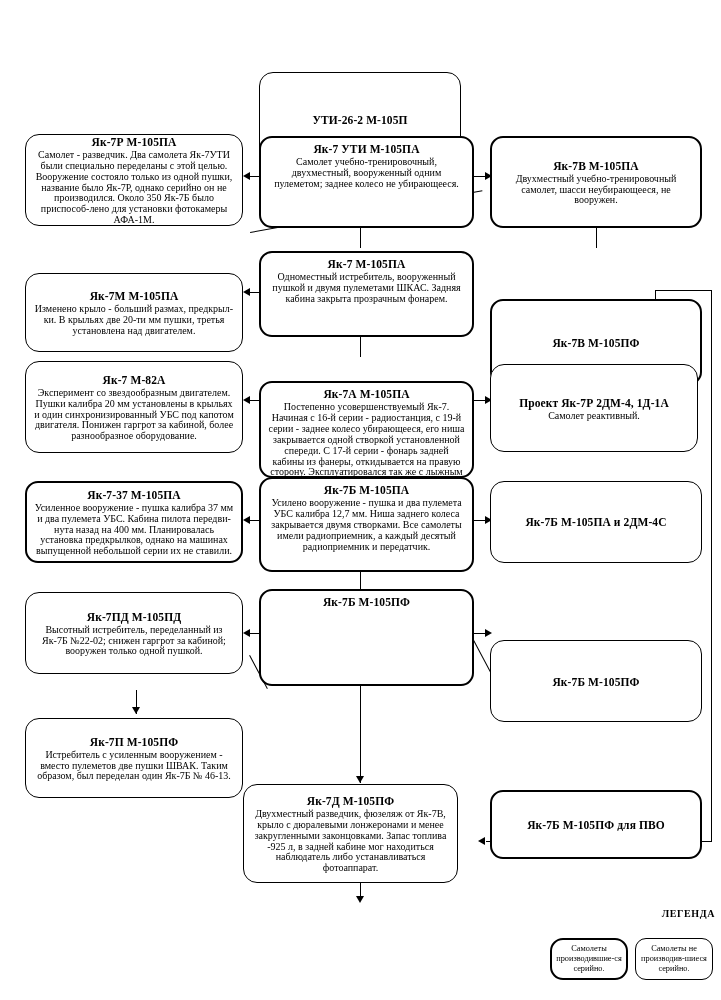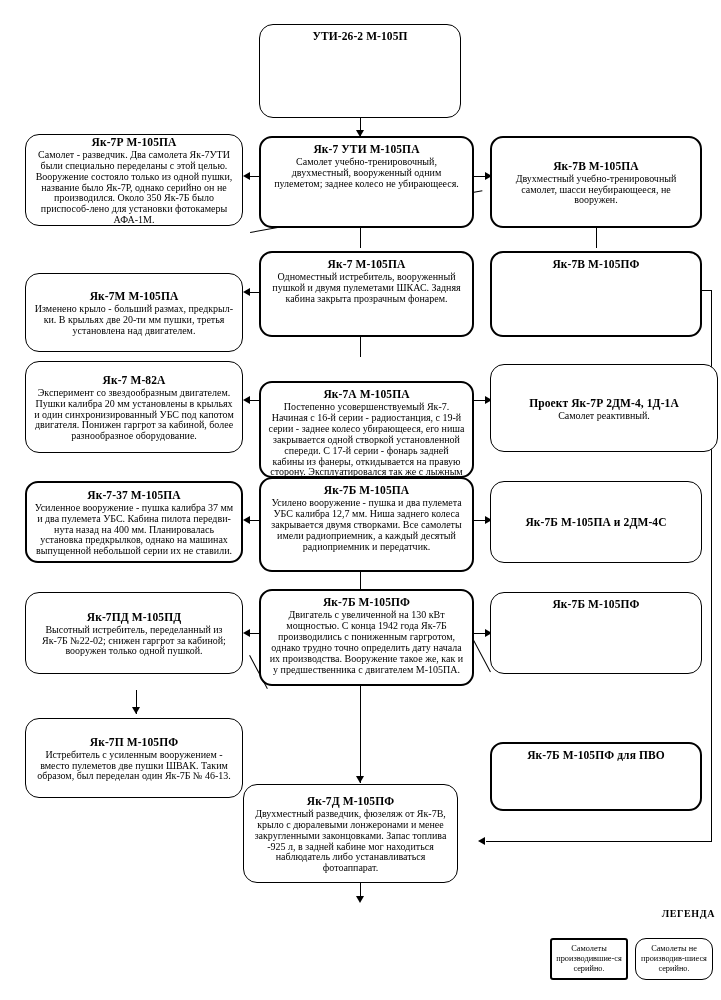--- a/index.html
+++ b/index.html
@@ -34,21 +34,21 @@
     letter-spacing:.1px;
     margin-bottom:1px;
     white-space:nowrap;
   }
   .box .desc {
     font-size:10px;
     line-height:10.9px;
     text-align:center;
   }
   .box.titleonly {
-    display:flex; justify-content:center;
+    display:flex; align-items:center; justify-content:center;margin-top:48px;
   }
   .box.titleonly .title { margin-bottom:0; }
   .box.vcenter { display:flex; flex-direction:column; justify-content:center; }
 
   
   .ln { position:absolute; background:#000; }
   .hl { height:1.3px; }
   .vl { width:1.3px; }
   .arrow { position:absolute; width:0; height:0; }
   .arrow.down { border-left:4.5px solid transparent; border-right:4.5px solid transparent; border-top:7px solid #000; }
@@ -61,21 +61,21 @@
   #legend .lgtitle {
     font-weight:bold; font-size:10px; text-align:right;
     letter-spacing:.6px;
   }
   .lgbox {
     position:absolute; box-sizing:border-box; background:#fff;
     display:flex; align-items:center; justify-content:center;
     text-align:center; font-size:8.3px; line-height:10px;
     padding:2px 4px;
   }
-  .lgbox.serial { border:2.6px solid #000; border-radius:3px; }
+  .lgbox.serial { border:2.6px solid #000; border-radius:13px; }
   .lgbox.nonserial { border:1px solid #000; border-radius:11px; }
 </style>
 </head>
 <body>
 
 <div id="canvas">
 
   <div class="ln vl" style="left:360px; top:117px; height:20px;"></div>
   <div class="arrow down" style="left:355.5px; top:130px;"></div>
 
@@ -175,21 +175,21 @@
   <div class="box vcenter" style="left:25px; top:361px; width:218px; height:92px;align-items:center;">
     <div class="title">Як-7 М-82А</div>
     <div class="desc">Эксперимент со звездообразным двигателем. Пушки калибра 20 мм установлены в крыльях и один синхронизированный УБС под капотом двигателя. Понижен гаргрот за кабиной, более разнообразное оборудование.</div>
   </div>
 
   <div class="box serial" style="left:259px; top:359px; width:215px; height:97px;margin-top:22px;">
     <div class="title">Як-7А  М-105ПА</div>
     <div class="desc">Постепенно усовершенствуемый Як-7. Начиная с 16-й серии - радиостанция, с 19-й серии - заднее колесо убирающееся, его ниша закрывается одной створкой установленной спереди. С 17-й серии - фонарь задней кабины из фанеры, откидывается на правую сторону. Эксплуатировался так же с лыжным шасси.</div>
   </div>
 
-  <div class="box vcenter" style="left:490px; top:364px; width:228px; height:88px;">
+  <div class="box vcenter" style="left:490px; top:364px; width:208px; height:88px;">
     <div class="title">Проект Як-7Р 2ДМ-4, 1Д-1А</div>
     <div class="desc">Самолет реактивный.</div>
   </div>
 
   <div class="box serial vcenter" style="left:25px; top:481px; width:218px; height:82px;">
     <div class="title">Як-7-37  М-105ПА</div>
     <div class="desc">Усиленное вооружение - пушка калибра 37 мм и два пулемета УБС. Кабина пилота передви-нута назад на 400 мм. Планировалась установка предкрылков, однако на машинах выпущенной небольшой серии их не ставили.</div>
   </div>
 
   <div class="box serial" style="left:259px; top:477px; width:215px; height:95px;">
@@ -201,21 +201,20 @@
     <div class="title">Як-7Б М-105ПА и 2ДМ-4С</div>
   </div>
 
   <div class="box vcenter" style="left:25px; top:592px; width:218px; height:82px;">
     <div class="title">Як-7ПД  М-105ПД</div>
     <div class="desc">Высотный истребитель, переделанный из Як-7Б №22-02; снижен гаргрот за кабиной; вооружен только одной пушкой.</div>
   </div>
 
   <div class="box serial" style="left:259px; top:589px; width:215px; height:97px;">
     <div class="title">Як-7Б  М-105ПФ</div>
-    <div class="desc">Двигатель с увеличенной на 130 кВт мощностью. С конца 1942 года Як-7Б производились с пониженным гаргротом, однако трудно точно определить дату начала их производства. Вооружение такое же, как и у предшественника с двигателем М-105ПА.</div>
   </div>
 
   <div class="box titleonly" style="left:490px; top:592px; width:212px; height:82px;">
     <div class="title">Як-7Б М-105ПФ</div>
   </div>
 
   <div class="box vcenter" style="left:25px; top:718px; width:218px; height:80px;">
     <div class="title">Як-7П  М-105ПФ</div>
     <div class="desc">Истребитель с усиленным вооружением - вместо пулеметов две пушки ШВАК. Таким образом, был переделан один Як-7Б № 46-13.</div>
   </div>

